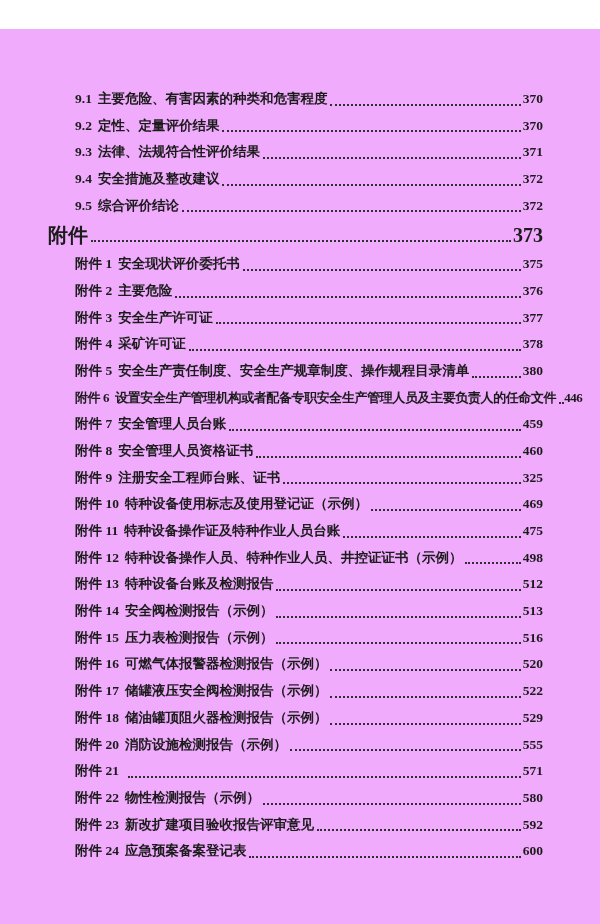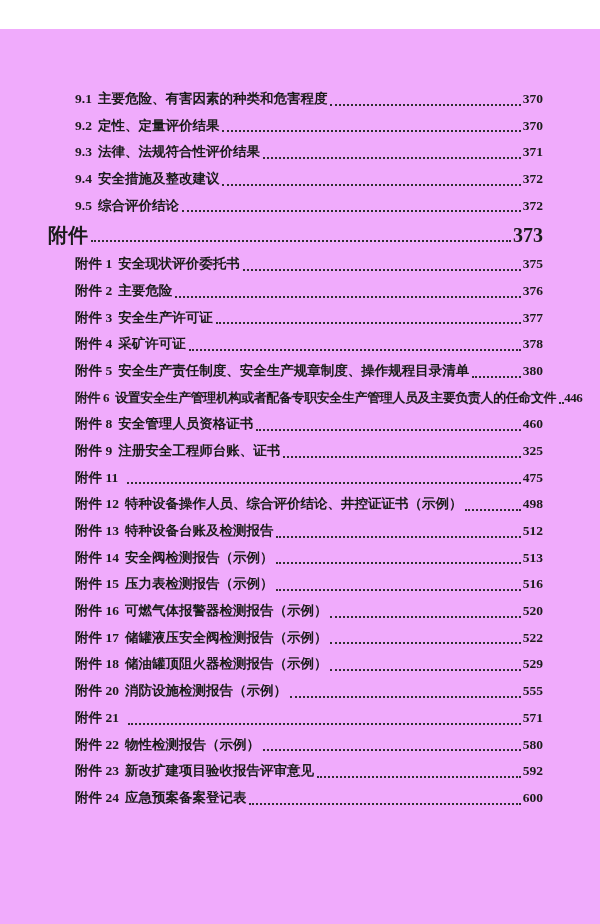--- a/index.html
+++ b/index.html
@@ -141,39 +141,52 @@
     <span class="leader-dots"></span>
     <span class="toc-page-num">380</span>
   </li>
       <li class="toc-row level-1 compact">
     <span class="toc-num">附件 6</span>
     <span class="toc-title">设置安全生产管理机构或者配备专职安全生产管理人员及主要负责人的任命文件</span>
     <span class="leader-dots"></span>
     <span class="toc-page-num">446</span>
   </li>
       <li class="toc-row level-1">
+    <span class="toc-num">附件 7</span>
+    <span class="toc-title">安全管理人员台账</span>
+    <span class="leader-dots"></span>
+    <span class="toc-page-num">459</span>
+  </li>
+      <li class="toc-row level-1">
     <span class="toc-num">附件 8</span>
     <span class="toc-title">安全管理人员资格证书</span>
     <span class="leader-dots"></span>
     <span class="toc-page-num">460</span>
   </li>
       <li class="toc-row level-1">
     <span class="toc-num">附件 9</span>
     <span class="toc-title">注册安全工程师台账、证书</span>
     <span class="leader-dots"></span>
     <span class="toc-page-num">325</span>
   </li>
       <li class="toc-row level-1">
+    <span class="toc-num">附件 10</span>
+    <span class="toc-title">特种设备使用标志及使用登记证（示例）</span>
+    <span class="leader-dots"></span>
+    <span class="toc-page-num">469</span>
+  </li>
+      <li class="toc-row level-1">
     <span class="toc-num">附件 11</span>
+    <span class="toc-title">特种设备操作证及特种作业人员台账</span>
     <span class="leader-dots"></span>
     <span class="toc-page-num">475</span>
   </li>
       <li class="toc-row level-1">
     <span class="toc-num">附件 12</span>
-    <span class="toc-title">特种设备操作人员、综合评价结论、井控证证书（示例）</span>
+    <span class="toc-title">特种设备操作人员、特种作业人员、井控证证书（示例）</span>
     <span class="leader-dots"></span>
     <span class="toc-page-num">498</span>
   </li>
       <li class="toc-row level-1">
     <span class="toc-num">附件 13</span>
     <span class="toc-title">特种设备台账及检测报告</span>
     <span class="leader-dots"></span>
     <span class="toc-page-num">512</span>
   </li>
       <li class="toc-row level-1">

